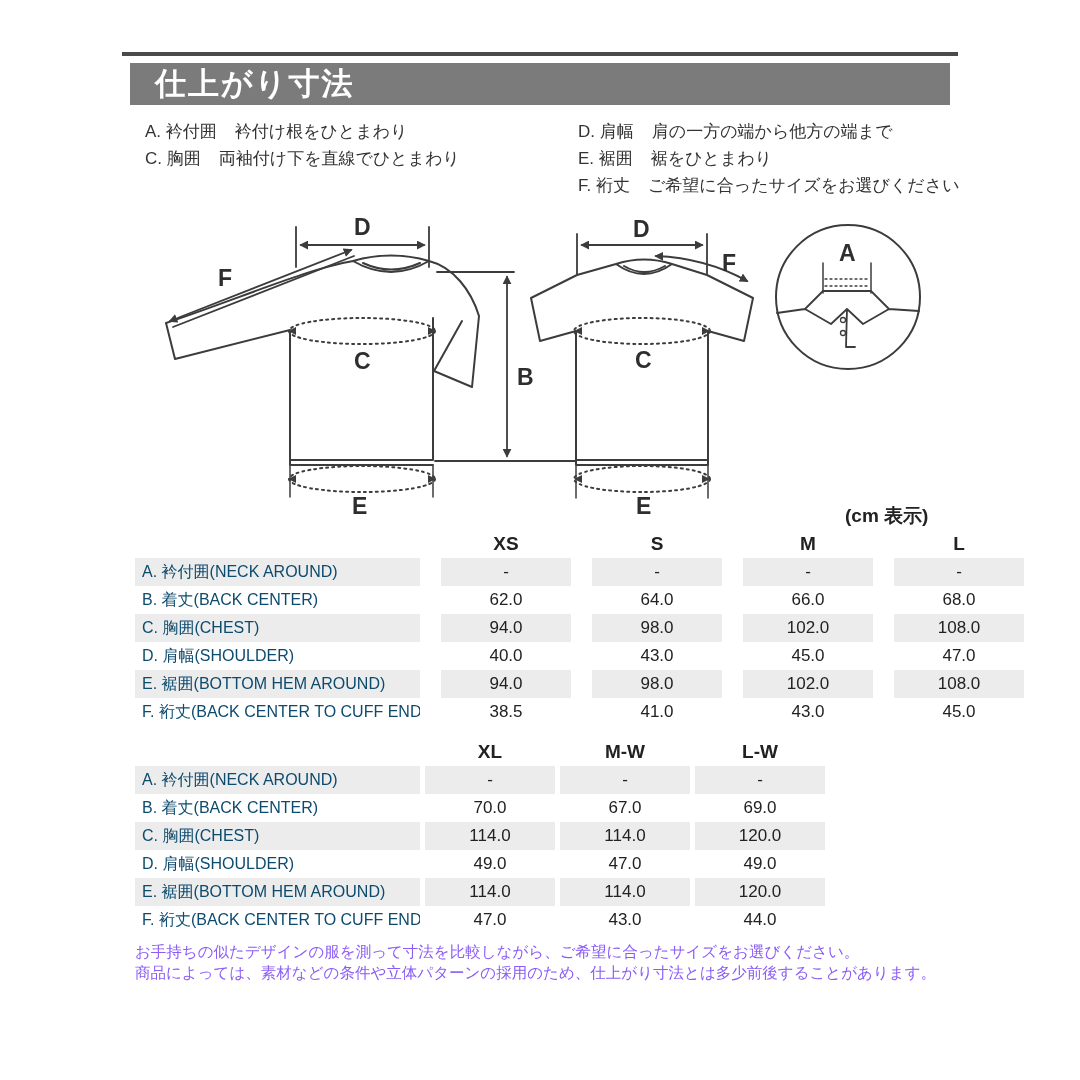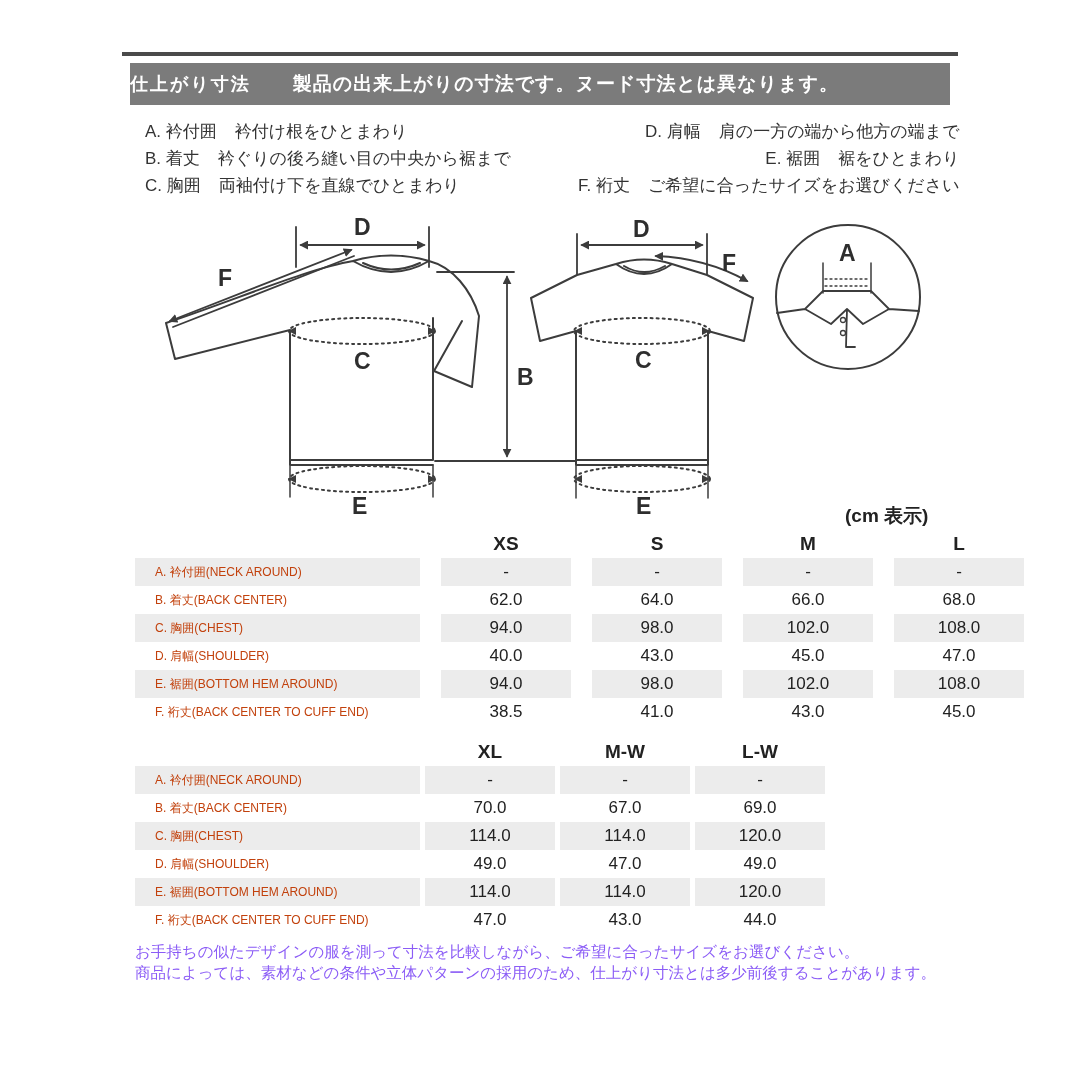--- a/index.html
+++ b/index.html
@@ -9,63 +9,59 @@
     overflow:hidden;
   }
   .abs{position:absolute;}
   
   .top-rule{left:122px;top:52px;width:836px;height:4px;background:#4a4a4a;}
   
   .title-bar{
     left:130px;top:63px;width:820px;height:42px;background:#7b7b7b;
     display:flex;align-items:center;color:#ffffff;white-space:nowrap;
   }
-  .title-bar .title{font-size:18px;font-weight:bold;letter-spacing:2px;}
+  .title-bar .title{font-size:31px;font-weight:bold;margin-left:25px;letter-spacing:2px;}
   .title-bar .subtitle{font-size:19px;font-weight:bold;margin-left:42px;letter-spacing:1px;}
   
   .legend-col{top:118px;font-size:17px;line-height:27px;color:#333;white-space:nowrap;}
   .legend-col.left{left:145px;}
-  .legend-col.right{left:578px;text-align:right;}
+  .legend-col.right{left:578px;}
   .legend-line .lg-label{margin-right:18px;}
   
   svg.diagram{left:130px;top:200px;width:830px;height:330px;}
   .unit-note{left:845px;top:503px;font-size:19px;font-weight:bold;color:#222;white-space:nowrap;}
   
   .size-table{left:135px;width:825px;}
   .t1{top:532px;}
   .t2{top:740px;}
   .grid4{display:grid;grid-template-columns:285px 130px 130px 130px 130px;column-gap:21px;}
   .grid3{display:grid;grid-template-columns:285px 130px 130px 130px;column-gap:5px;}
   .size-head{height:26px;line-height:24px;}
   .size-head .hcell{font-size:19px;font-weight:bold;text-align:center;color:#222;}
   .trow{height:28px;line-height:28px;}
-  .tlabel{font-size:12px;color:#c2410c;padding-left:20px;white-space:nowrap;overflow:hidden;}
+  .tlabel{font-size:16px;color:#0c4a6e;padding-left:7px;white-space:nowrap;overflow:hidden;}
   .tval{font-size:17px;text-align:center;color:#222;}
   .shade > div{background:#ececec;}
   
   .notes{left:135px;top:941px;font-size:15.5px;line-height:21px;color:#8b5cf6;white-space:nowrap;}
 </style>
 </head>
 <body>
 
 <div>
 
   <div class="abs top-rule"></div>
 
   <header class="abs title-bar">
     <span class="title">仕上がり寸法</span>
-    <span class="subtitle">製品の出来上がりの寸法です。ヌード寸法とは異なります。</span>
   </header>
 
   <div class="abs legend-col left">
     <div class="legend-line">
       <span class="lg-label">A. 衿付囲</span><span class="lg-desc">衿付け根をひとまわり</span>
-    </div>
-    <div class="legend-line">
-      <span class="lg-label">B. 着丈</span><span class="lg-desc">衿ぐりの後ろ縫い目の中央から裾まで</span>
     </div>
     <div class="legend-line">
       <span class="lg-label">C. 胸囲</span><span class="lg-desc">両袖付け下を直線でひとまわり</span>
     </div>
   </div>
 
   <div class="abs legend-col right">
     <div class="legend-line">
       <span class="lg-label">D. 肩幅</span><span class="lg-desc">肩の一方の端から他方の端まで</span>
     </div>

